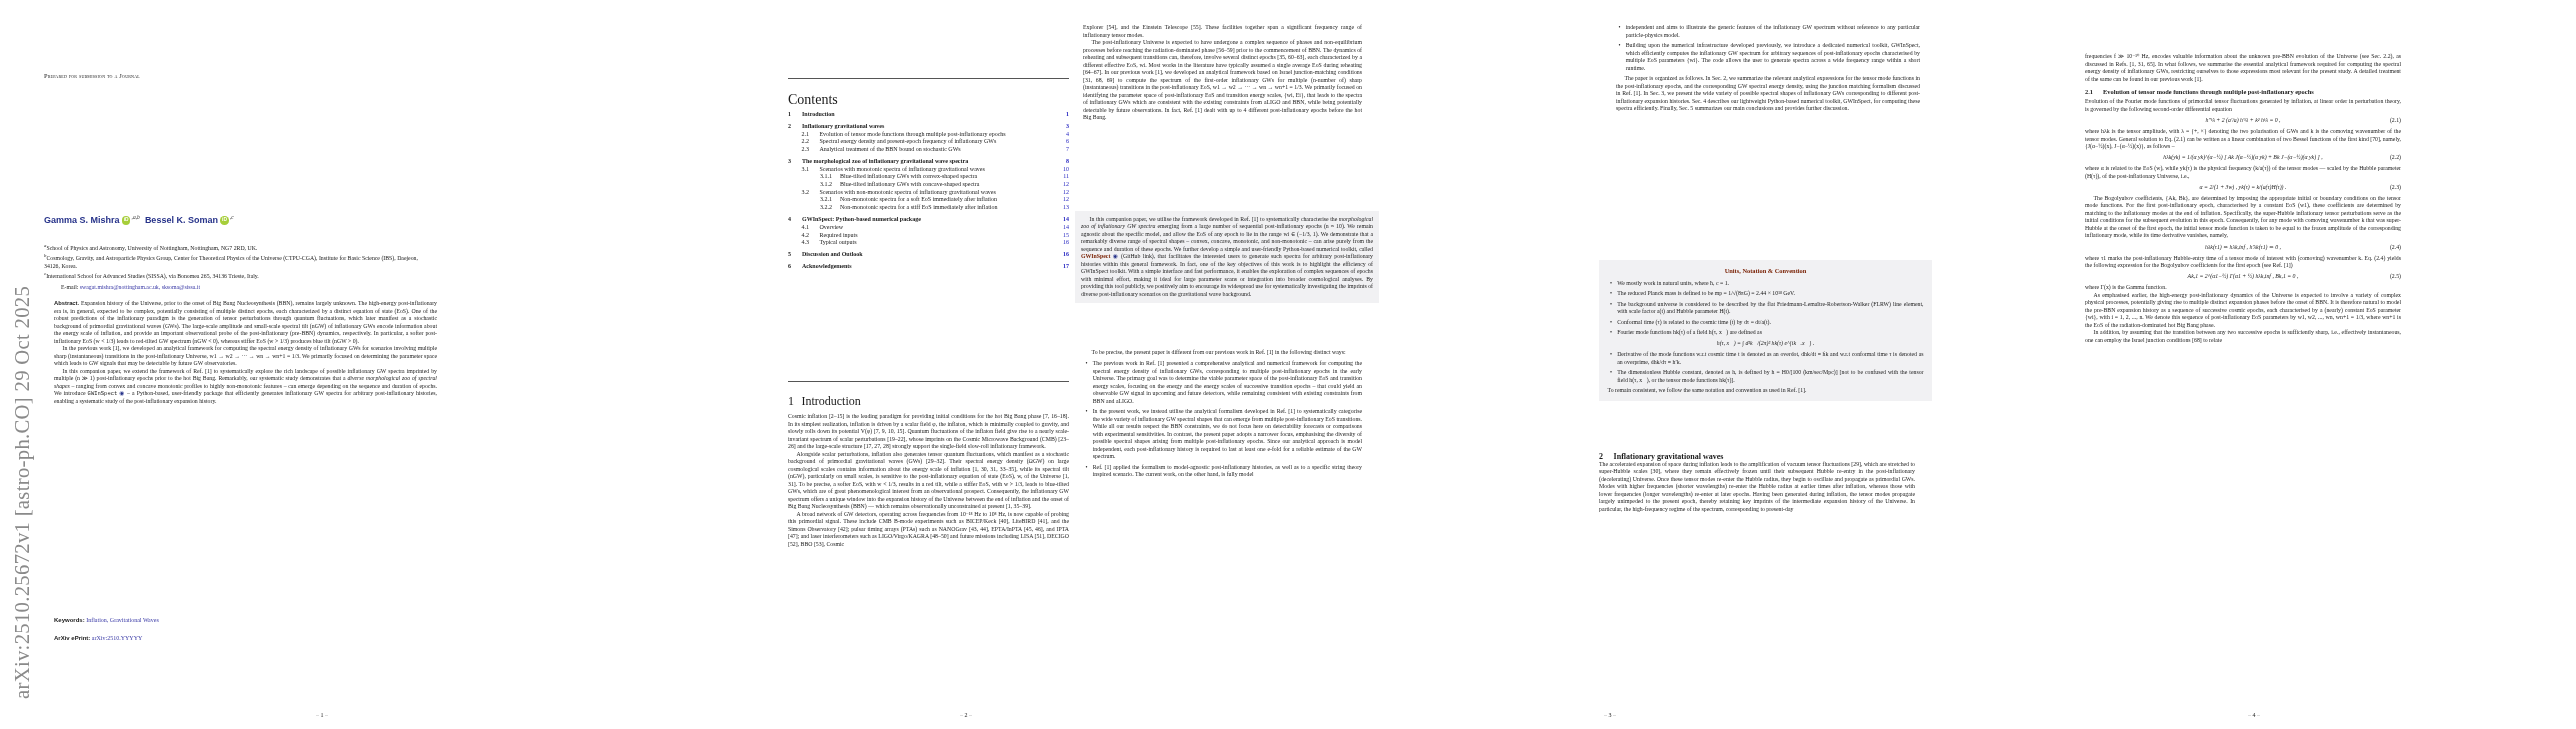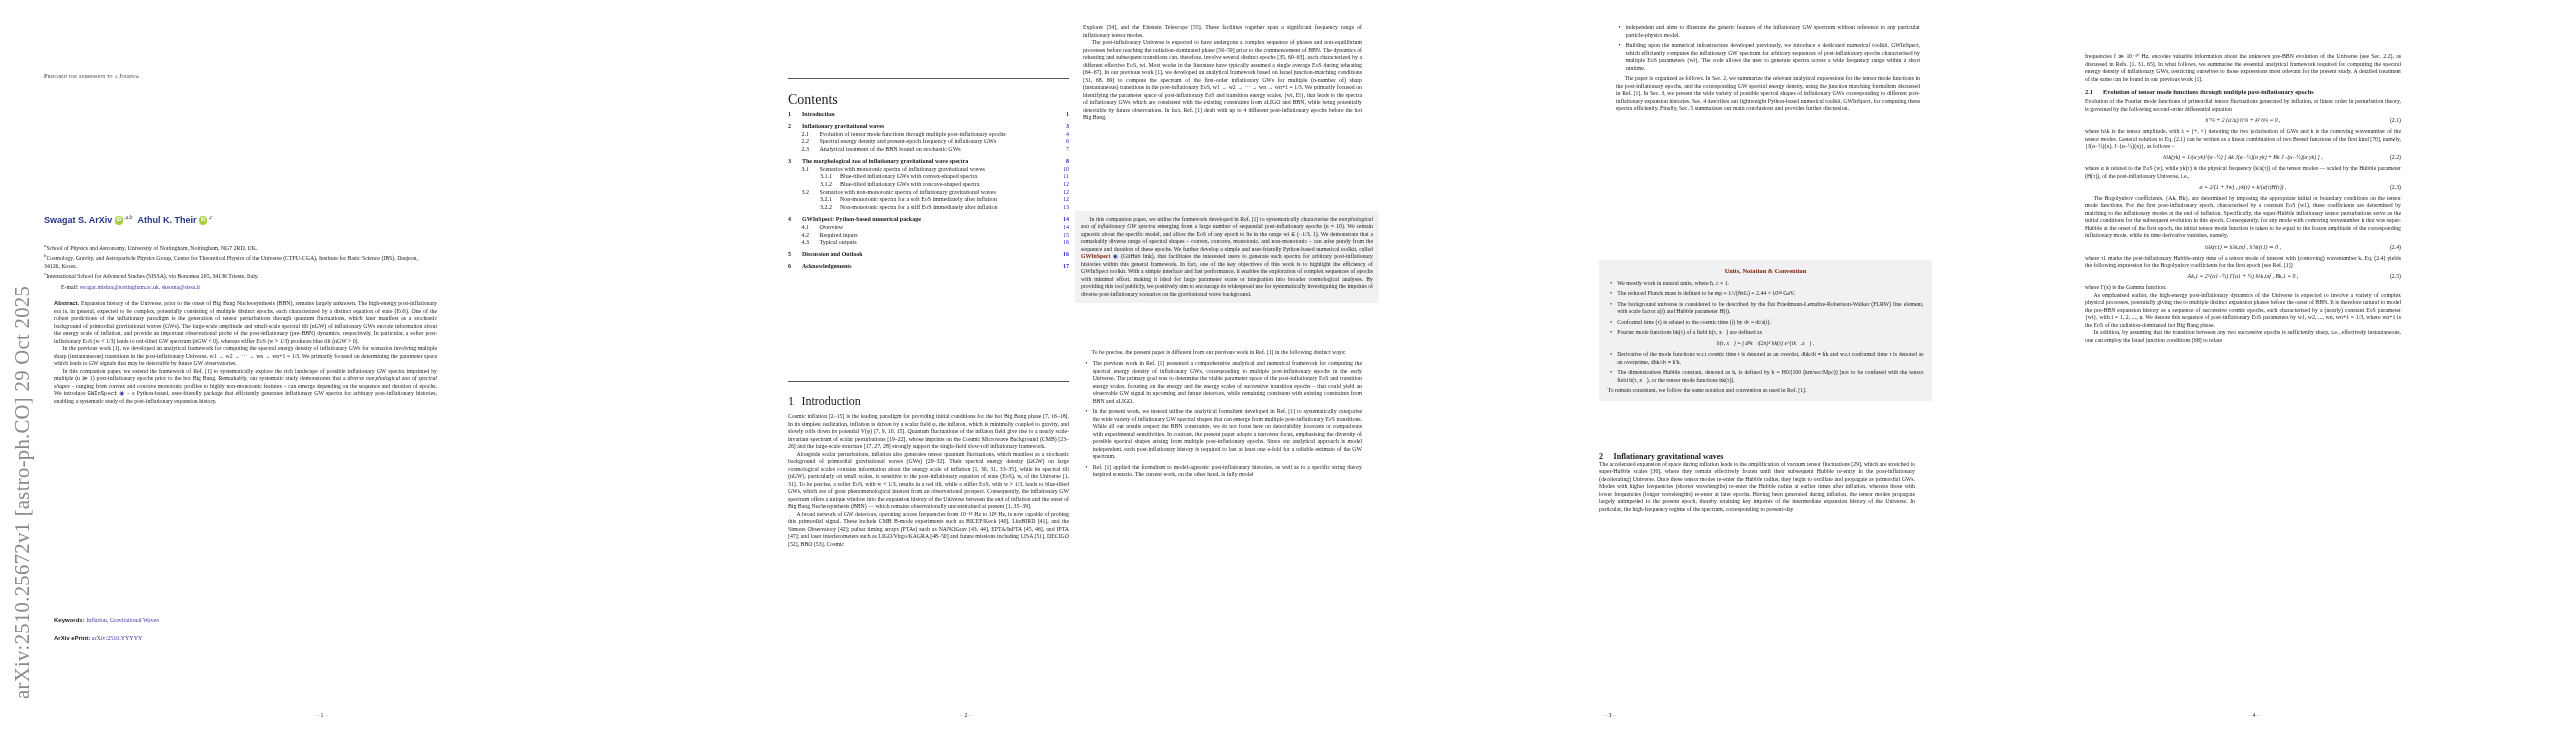--- a/index.html
+++ b/index.html
@@ -70,22 +70,22 @@
   .gwname { color:#7a2306; font-weight:bold; }
 </style>
 </head>
 <body>
 
 <div class="page p1">
   <div class="arxiv-stamp">arXiv:2510.25672v1  [astro-ph.CO]  29 Oct 2025</div>
   <div class="prepared">Prepared for submission to a Journal</div>
 
   <div class="authors">
-    <span>Swagat S. ArXiv</span><span class="orcid">iD</span><span class="sup">,</span><span class="sup">a,b</span>
-    &nbsp;<span>Athul K. Their</span><span class="orcid">iD</span><span class="sup">,</span><span class="sup">c</span>
+    <span>Gamma S. Mishra</span><span class="orcid">iD</span><span class="sup">,</span><span class="sup">a,b</span>
+    &nbsp;<span>Bessel K. Soman</span><span class="orcid">iD</span><span class="sup">,</span><span class="sup">c</span>
   </div>
 
   <div class="affils">
     <div><sup><i>a</i></sup><span>School of Physics and Astronomy, University of Nottingham, Nottingham, NG7 2RD, UK.</span></div>
     <div><sup><i>b</i></sup><span>Cosmology, Gravity, and Astroparticle Physics Group, Center for Theoretical Physics of the Universe (CTPU-CGA), Institute for Basic Science (IBS), Daejeon, 34126, Korea.</span></div>
     <div><sup><i>c</i></sup><span>International School for Advanced Studies (SISSA), via Bonomea 265, 34136 Trieste, Italy.</span></div>
   </div>
 
   <div class="email">
     <span>E-mail:</span>

